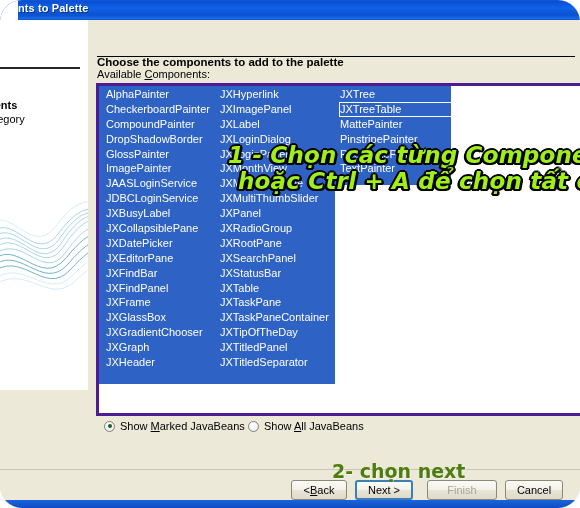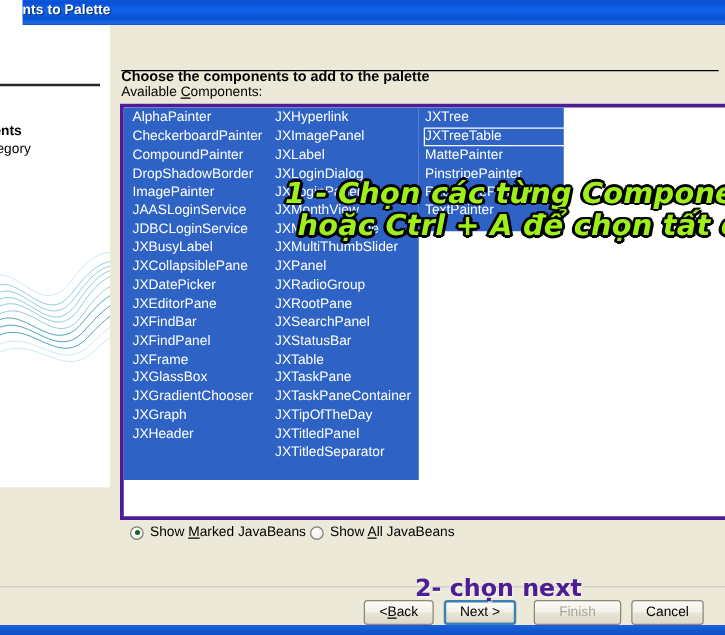--- a/index.html
+++ b/index.html
@@ -2,21 +2,21 @@
 <html><head>
 <meta charset="utf-8">
 <style>
   html,body{margin:0;padding:0;}
   body{
     width:580px;height:508px;overflow:hidden;
     font-family:"Liberation Sans","DejaVu Sans",sans-serif;
     background:#ffffff;
     -webkit-font-smoothing:none;
   }
-  #root{position:relative;width:580px;height:508px;overflow:hidden;background:#ffffff;}
+  #root{position:relative;width:580px;height:508px;overflow:hidden;background:#ffffff;border-radius:22px;}
 
   
   .titlebar{
     position:absolute;left:0;top:0;width:580px;height:20px;
     background:linear-gradient(to bottom,#1058d8 0%,#0a4fd4 8%,#0f62e8 40%,#0a51cf 75%,#1b6ae8 92%,#0f4fc6 100%);
     overflow:hidden;
   }
   .titlebar .tb-text{
     position:absolute;left:18px;top:2px;
     color:#ffffff;font-size:11px;font-weight:bold;letter-spacing:.1px;
@@ -173,21 +173,21 @@
        2.5px 1px 0 #000, -2.5px 1px 0 #000;
     letter-spacing:.2px;
   }
   .ann-green.l1{left:140px;top:122px;font-size:23px;}
   .ann-green.l2{left:150px;top:148px;font-size:23px;}
 
   .ann-red{
     position:absolute;left:332px;top:440px;
     font-family:"DejaVu Sans","Liberation Sans",sans-serif;
     font-size:19px;font-weight:bold;
-    color:#4c1d95;white-space:nowrap;
+    color:#4d7c0f;white-space:nowrap;
     text-shadow:1px 1px 0 rgba(255,255,255,.5);
   }
 </style>
 </head>
 <body>
 
 <div id="root">
 
   <div class="titlebar">
     <div class="tb-text">nts to Palette</div>
@@ -230,20 +230,21 @@
 
       <div class="listbox">
         <div class="list-sel c12"></div>
         <div class="list-sel c3"></div>
 
         <div class="list-col col1" id="col1">
             <div class="list-item">AlphaPainter</div>
             <div class="list-item">CheckerboardPainter</div>
             <div class="list-item">CompoundPainter</div>
             <div class="list-item">DropShadowBorder</div>
+            <div class="list-item">GlossPainter</div>
             <div class="list-item">ImagePainter</div>
             <div class="list-item">JAASLoginService</div>
             <div class="list-item">JDBCLoginService</div>
             <div class="list-item">JXBusyLabel</div>
             <div class="list-item">JXCollapsiblePane</div>
             <div class="list-item">JXDatePicker</div>
             <div class="list-item">JXEditorPane</div>
             <div class="list-item">JXFindBar</div>
             <div class="list-item">JXFindPanel</div>
             <div class="list-item">JXFrame</div>

